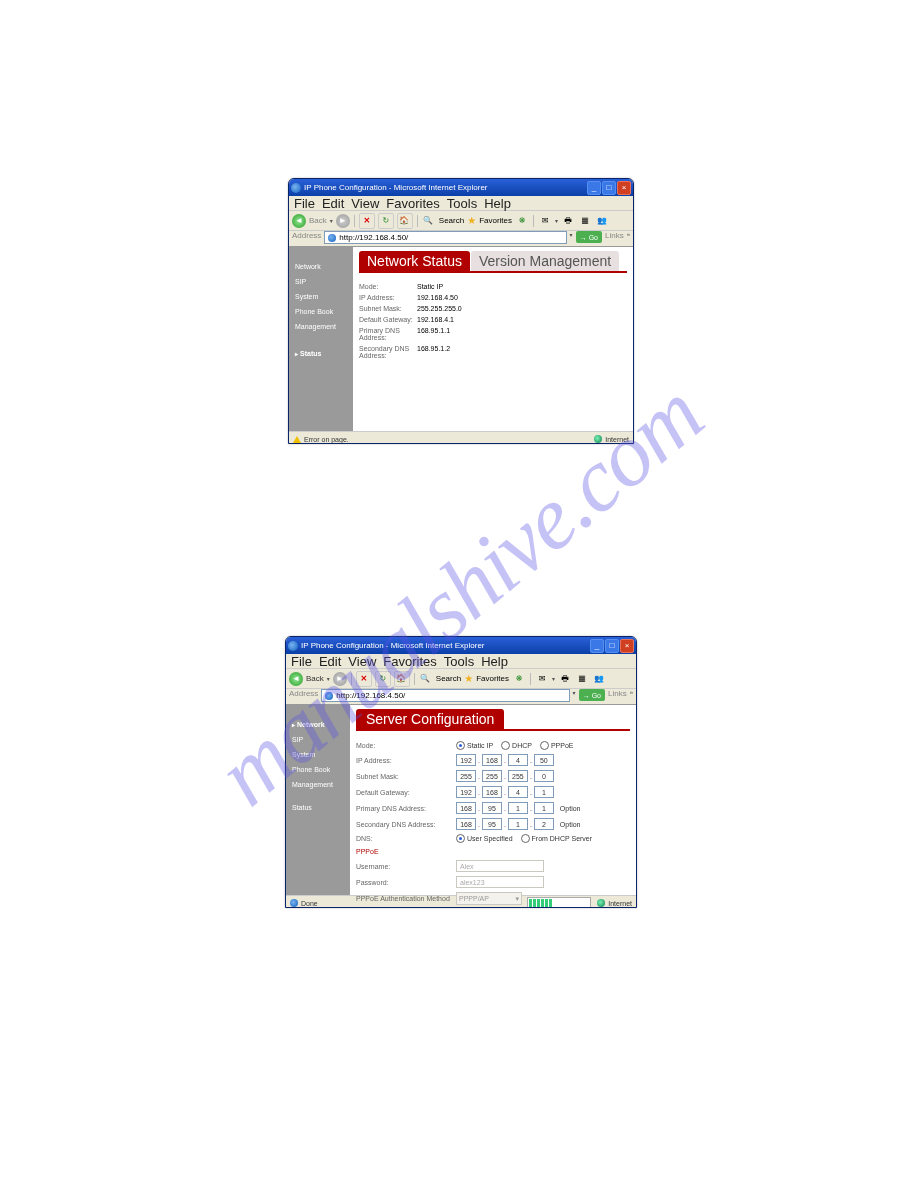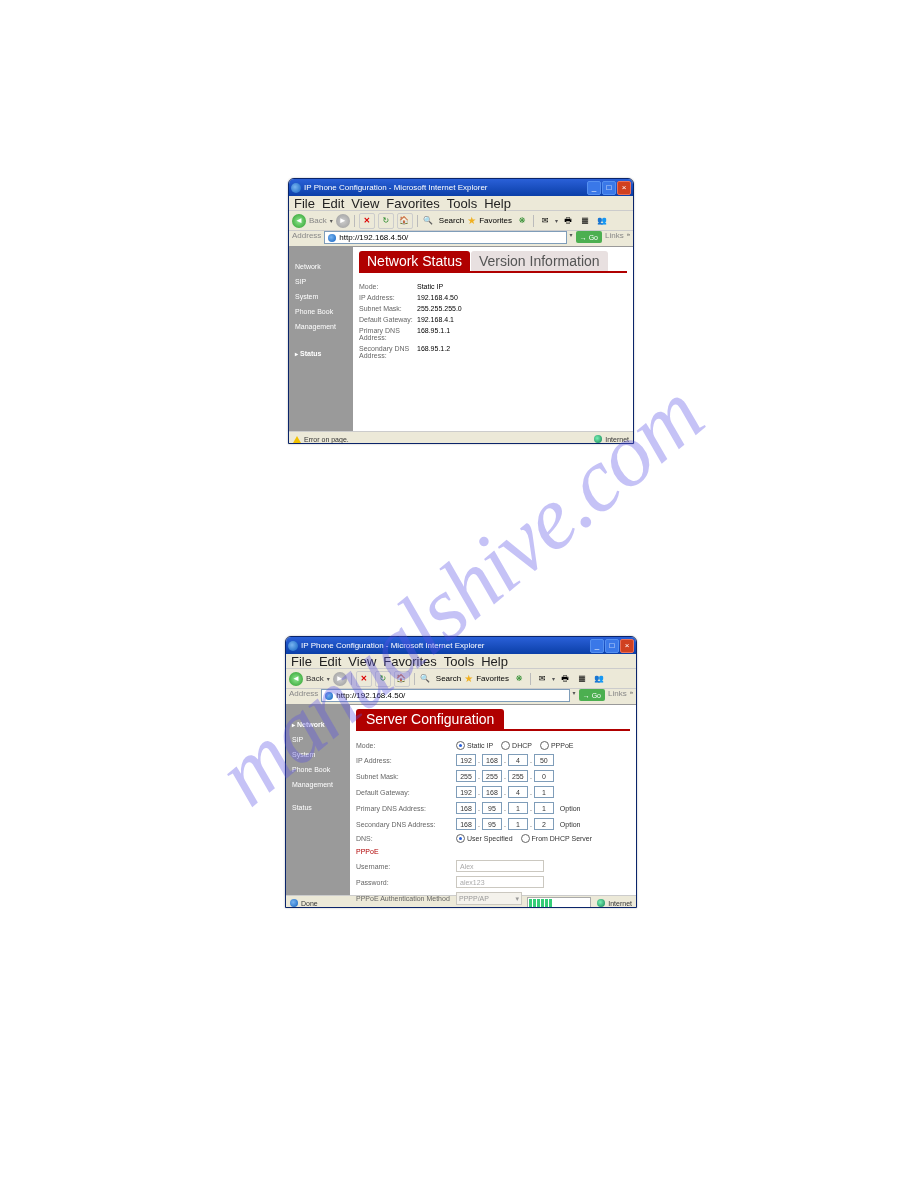--- a/index.html
+++ b/index.html
@@ -219,21 +219,21 @@
       <a>Network</a>
       <a>SIP</a>
       <a>System</a>
       <a>Phone Book</a>
       <a>Management</a>
       <a style="margin-top:12px;" class="sel"><span class="marker">▸</span><span>Status</span></a>
     </div>
     <div class="main">
       <div class="tabbar">
         <div class="tab active">Network Status</div>
-        <div class="tab inactive">Version Information</div>
+        <div class="tab inactive">Version Management</div>
       </div>
       <div class="field-row">
           <div class="field-label">Mode:</div>
           <div class="field-value">Static IP</div>
         </div>
       <div class="field-row">
           <div class="field-label">IP Address:</div>
           <div class="field-value">192.168.4.50</div>
         </div>
       <div class="field-row">

